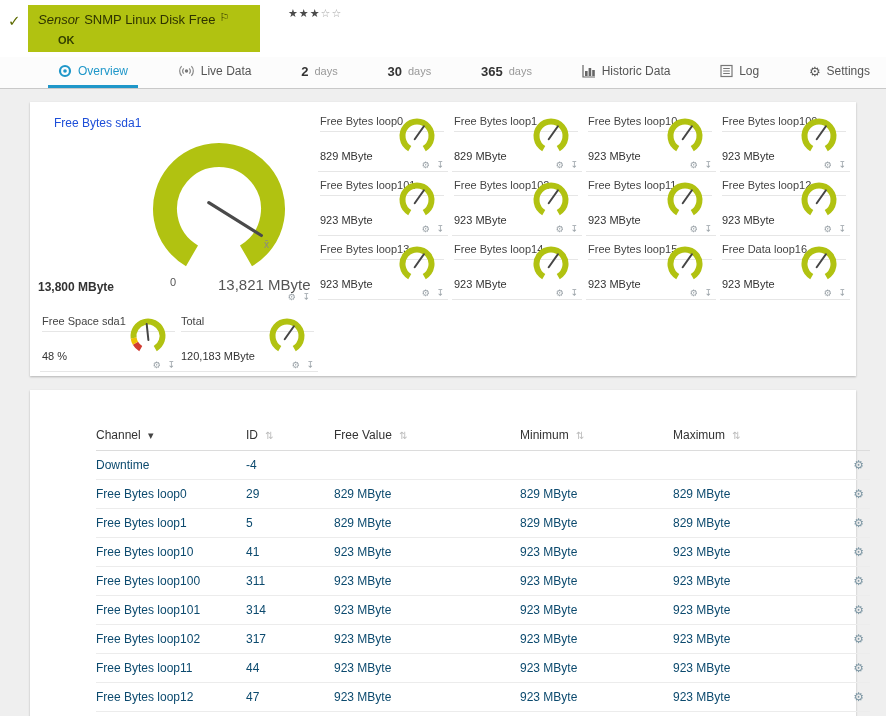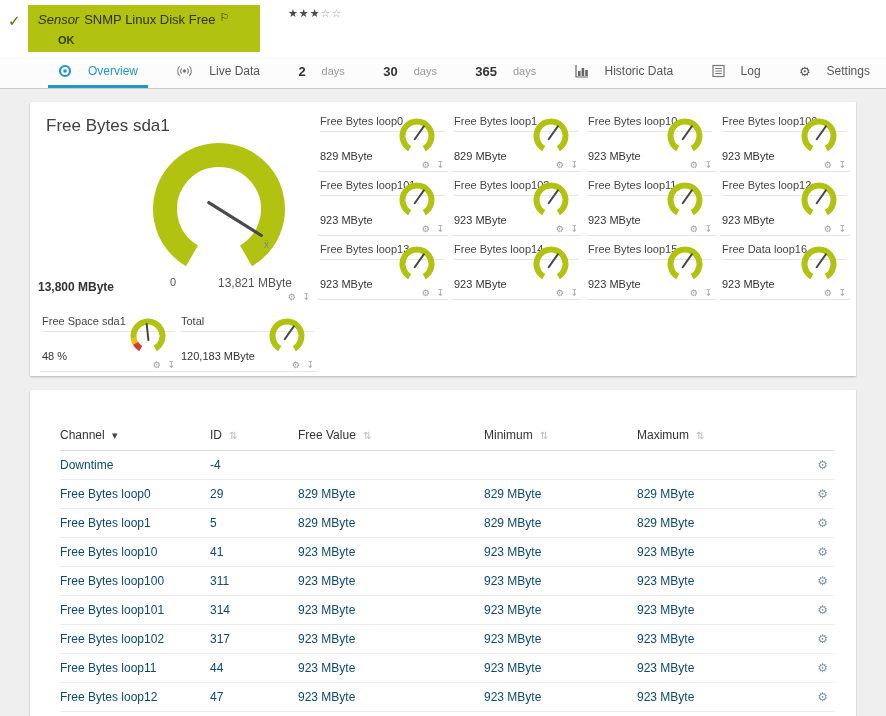--- a/index.html
+++ b/index.html
@@ -15,57 +15,57 @@
   .banner-line1 .type { font-style:italic; margin-right:5px; }
   .flag { font-size:11px; margin-left:4px; position:relative; top:-3px; color:#2e3300; cursor:pointer; }
   .ok { font-size:11px; font-weight:bold; color:#333f00; margin:7px 0 0 20px; }
   .stars { position:absolute; left:288px; top:7px; font-size:11px; letter-spacing:1px; cursor:pointer; }
   .stars .filled { color:#4a4a4a; }
   .stars .empty { color:#a8a8a8; }
 
   
   .tabbar { height:32px; background:#fcfcfc; border-bottom:1px solid #c9c9c9;
             display:flex; justify-content:space-between; padding:0 6px 0 48px; }
-  .tab { display:flex; align-items:center; gap:16px; padding:0 10px; font-size:12px; color:#555;
+  .tab { display:flex; align-items:center; gap:6px; padding:0 10px; font-size:12px; color:#555;
          cursor:pointer; border-bottom:3px solid transparent; white-space:nowrap; }
   .tab.active { color:#1f97c9; border-bottom-color:#1f97c9; }
   .tab .num { font-weight:bold; color:#333; font-size:13px; }
   .tab .unit { color:#999; font-size:11px; }
   .tab .gearglyph { font-size:13px; color:#555; }
 
   
   .content { background:#efefef; height:627px; padding:13px 30px 0; overflow:hidden; }
   .panel { background:#fff; box-shadow:0 1px 2px rgba(0,0,0,.25); }
 
   
   .gauges-panel { display:flex; padding:4px 6px 4px 8px; margin-bottom:14px; }
   .left-col { width:280px; flex:none; }
   .big-gauge { position:relative; height:202px; }
-  .big-title { position:absolute; left:8px; top:10px; font-size:17px; color:#404040; }
+  .big-title { position:absolute; left:16px; top:10px; font-size:12px; color:#1d4ed8; }
   .big-dial { position:absolute; left:106px; top:28px; }
   .scale-min { position:absolute; left:132px; top:170px; font-size:11px; color:#555; }
-  .scale-max { position:absolute; left:180px; top:170px; font-size:12px; color:#555; }
+  .scale-max { position:absolute; left:180px; top:170px; font-size:15px; color:#555; }
   .big-value { position:absolute; left:0; top:174px; font-size:12px; font-weight:bold; color:#333; }
   .big-icons { position:absolute; right:6px; top:186px; }
   .gicons, .big-icons { font-size:9px; color:#98a0a6; letter-spacing:2px; cursor:pointer; }
   .bottom-row { display:flex; padding-left:2px;align-items:flex-end; }
   .bottom-row .gcell { width:139px; }
 
   .gauge-grid { flex:1; display:grid; grid-template-columns:repeat(4,1fr); column-gap:4px;
                 align-content:start; padding-top:2px; }
   .gcell { position:relative; height:64px; border-bottom:1px solid #e6e6e6; padding:5px 4px 0 2px; }
   .gtitle { font-size:11px; color:#444; padding:2px 0 4px 0; border-bottom:1px solid #e6e6e6;
             white-space:nowrap; }
   .gvalue { position:absolute; left:2px; bottom:9px; font-size:11px; color:#333; }
   .gdial { position:absolute; right:10px; top:7px; }
   .gicons { position:absolute; right:2px; bottom:1px; }
 
   
   .table-panel { padding:32px 22px 10px 30px; min-height:360px; }
-  table { width:100%; border-collapse:collapse; }
+  table { width:100%; border-collapse:collapse;margin-left:36px; }
   th { text-align:left; font-weight:normal; color:#333; font-size:12px;
        padding:6px 6px 8px 0; border-bottom:1px solid #dcdcdc; white-space:nowrap; cursor:pointer; }
   td { font-size:12px; color:#0c4a6e; padding:7px 6px 7px 0; border-bottom:1px solid #ececec; }
   .sort { color:#bbb; font-size:10px; margin-left:4px; }
   .sort.desc { color:#444; font-size:11px; }
   .gear-cell { text-align:right; color:#7f98a5; font-size:12px; cursor:pointer; }
   tr[data-name="table-row"] { cursor:pointer; }
 </style>
 </head>
 <body>

